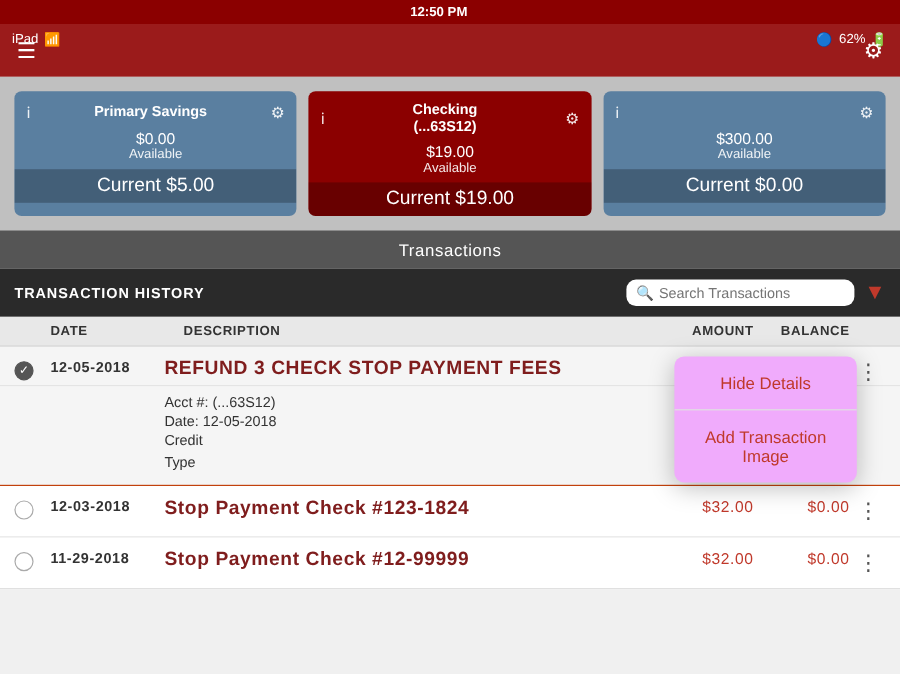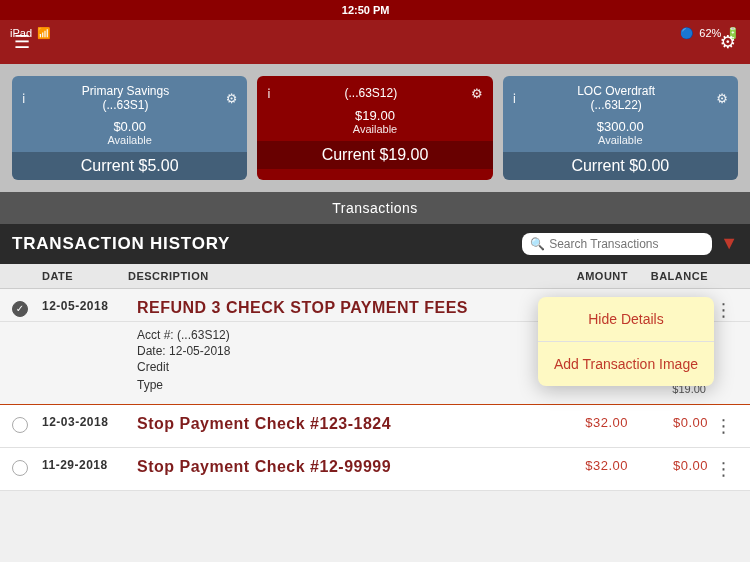--- a/index.html
+++ b/index.html
@@ -49,21 +49,21 @@
       background: #8b0000;
     }
     .account-card-header {
       display: flex;
       align-items: center;
       justify-content: space-between;
       padding: 8px 10px 4px 10px;
     }
     .account-card-header .info-icon { font-size: 13px; opacity: 0.9; }
     .account-card-header .gear-small { font-size: 13px; opacity: 0.9; cursor: pointer; }
-    .account-card-name { font-size: 12px; font-weight: 400; text-align: center; line-height: 1.2; flex: 1; }
+    .account-card-name { font-size: 12px; font-weight: 700; text-align: center; line-height: 1.2; flex: 1; }
     .account-card-body {
       text-align: center;
       padding: 2px 6px 6px 6px;
       font-size: 12px;
     }
     .account-balance-amount { font-size: 13px; }
     .account-available { font-size: 11px; opacity: 0.9; }
     .account-card-footer {
       background: rgba(0,0,0,0.25);
       text-align: center;
@@ -87,21 +87,21 @@
     .transaction-history-bar {
       background: #2a2a2a;
       display: flex;
       align-items: center;
       justify-content: space-between;
       padding: 8px 12px;
       height: 40px;
     }
     .history-label {
       color: white;
-      font-size: 17px;
+      font-size: 12px;
       font-weight: 700;
       letter-spacing: 0.8px;
     }
     .search-filter-row {
       display: flex;
       align-items: center;
       gap: 8px;
     }
     .search-box {
       display: flex;
@@ -129,21 +129,21 @@
 
     
     .table-header {
       background: #e8e8e8;
       display: flex;
       align-items: center;
       padding: 6px 12px;
       border-bottom: 1px solid #ccc;
     }
     .col-check { width: 30px; }
-    .col-date { width: 86px; font-size: 11px; font-weight: 700; color: #333; letter-spacing: 0.5px; }
+    .col-date { width: 111px; font-size: 11px; font-weight: 700; color: #333; letter-spacing: 0.5px; }
     .col-desc { flex: 1; font-size: 11px; font-weight: 700; color: #333; letter-spacing: 0.5px; }
     .col-amount { width: 90px; text-align: right; font-size: 11px; font-weight: 700; color: #333; letter-spacing: 0.5px; }
     .col-balance { width: 80px; text-align: right; font-size: 11px; font-weight: 700; color: #333; letter-spacing: 0.5px; }
     .col-menu { width: 30px; }
 
     
     .transactions-list { background: white; position: relative; }
     .transaction-row {
       display: flex;
       align-items: flex-start;
@@ -181,25 +181,25 @@
       font-size: 12px;
       color: #333;
     }
     .detail-line { margin-bottom: 2px; }
 
     
     .context-menu {
       position: absolute;
       top: 8px;
       right: 36px;
-      background: #fef9c3;
+      background: #f0abfc;
       border-radius: 8px;
       box-shadow: 0 4px 20px rgba(0,0,0,0.25);
       z-index: 100;
-      width: 176px;
+      width: 152px;
       overflow: hidden;
     }
     .context-menu-item {
       padding: 14px 16px;
       font-size: 14px;
       color: #c0392b;
       text-align: center;
       cursor: pointer;
       border-bottom: 1px solid #e0e0e0;
     }
@@ -225,53 +225,49 @@
   <span class="hamburger-icon">☰</span>
   <span class="gear-icon">⚙</span>
 </div>
 
 <div class="accounts-section">
   <div class="account-card">
     <div class="account-card-header">
       <span class="info-icon">ℹ</span>
       <div class="account-card-name">
         <div>Primary Savings</div>
-        <div>(...63S1)</div>
       </div>
       <span class="gear-small">⚙</span>
     </div>
     <div class="account-card-body">
       <div class="account-balance-amount">$0.00</div>
       <div class="account-available">Available</div>
     </div>
     <div class="account-card-footer">Current $5.00</div>
   </div>
 
   <div class="account-card active">
     <div class="account-card-header">
       <span class="info-icon">ℹ</span>
       <div class="account-card-name">
+        <div>Checking</div>
         <div>(...63S12)</div>
       </div>
       <span class="gear-small">⚙</span>
     </div>
     <div class="account-card-body">
       <div class="account-balance-amount">$19.00</div>
       <div class="account-available">Available</div>
     </div>
     <div class="account-card-footer">Current $19.00</div>
   </div>
 
   <div class="account-card">
     <div class="account-card-header">
       <span class="info-icon">ℹ</span>
-      <div class="account-card-name">
-        <div>LOC Overdraft</div>
-        <div>(...63L22)</div>
-      </div>
       <span class="gear-small">⚙</span>
     </div>
     <div class="account-card-body">
       <div class="account-balance-amount">$300.00</div>
       <div class="account-available">Available</div>
     </div>
     <div class="account-card-footer">Current $0.00</div>
   </div>
 </div>
 

